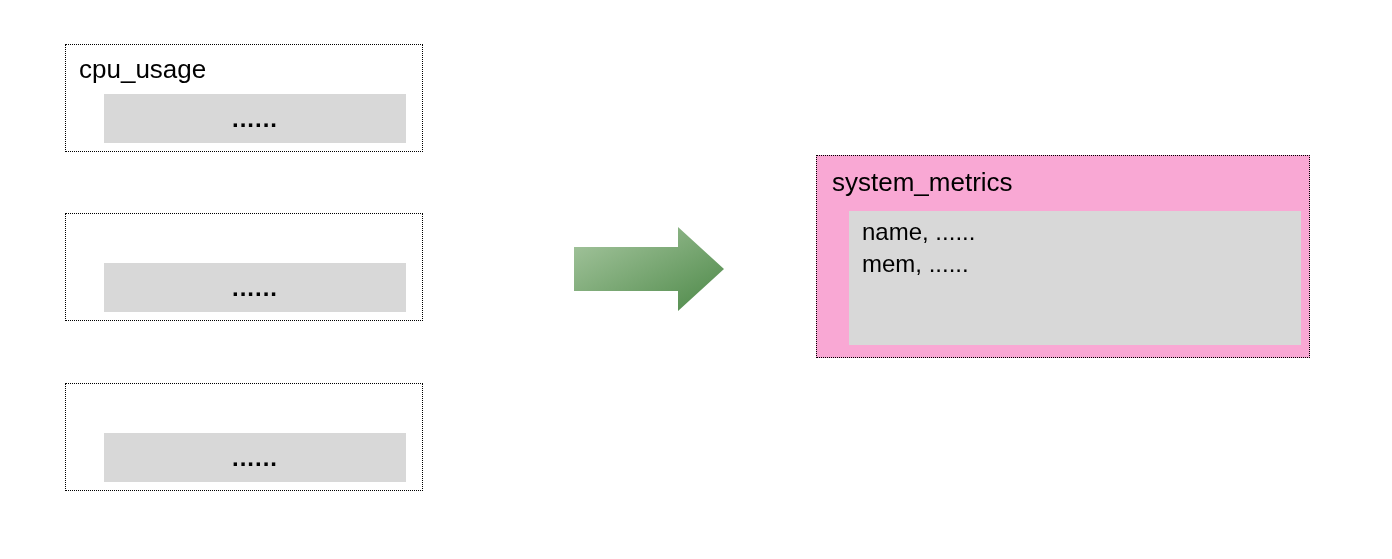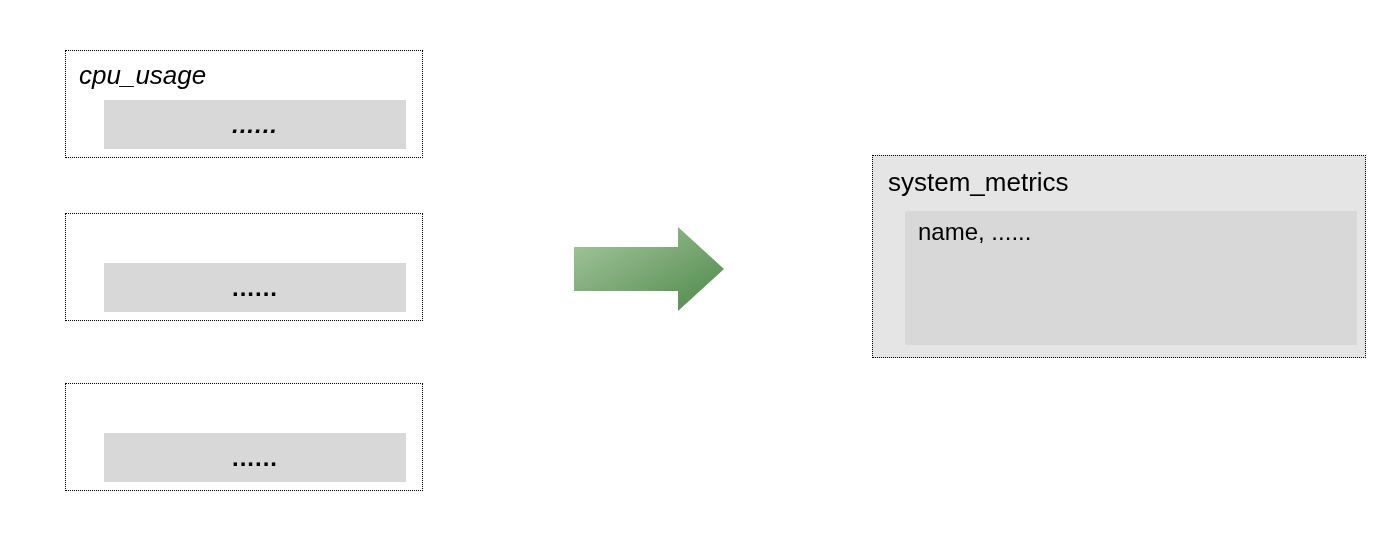--- a/index.html
+++ b/index.html
@@ -18,21 +18,21 @@
   }
   .src-box {
     position: absolute;
     left: 65px;
     width: 358px;
     height: 108px;
     box-sizing: border-box;
     border: 1.5px dotted #000000;
     background: #ffffff;
   }
-  .src-box.pos-0 { top: 50px; font-style: italic; }
+  .src-box.pos-0 { top: 44px; }
   .src-box.pos-1 { top: 213px; }
   .src-box.pos-2 { top: 383px; }
   .box-title {
     position: absolute;
     left: 13px;
     top: 9px;
     font-size: 26px;
     line-height: 1.2;
     color: #000000;
     white-space: nowrap;
@@ -56,27 +56,27 @@
   }
   .arrow-svg {
     position: absolute;
     left: 574px;
     top: 227px;
     width: 150px;
     height: 84px;
   }
   .result-box {
     position: absolute;
-    left: 872px;
+    left: 816px;
     top: 155px;
     width: 494px;
     height: 203px;
     box-sizing: border-box;
     border: 1.5px dotted #000000;
-    background: #e5e5e5;
+    background: #f9a8d4;
   }
   .result-box .box-title {
     left: 15px;
     top: 11px;
   }
   .result-panel {
     position: absolute;
     left: 32px;
     top: 55px;
     width: 452px;
@@ -123,16 +123,17 @@
         <stop offset="1" stop-color="#4c8847"></stop>
       </linearGradient>
     </defs>
     <polygon points="0,20 104,20 104,0 150,42 104,84 104,64 0,64" fill="url(#arrowGrad)"></polygon>
   </svg>
 
   <div class="result-box">
     <div class="box-title">system_metrics</div>
     <div class="result-panel">
       <div class="result-row">name, ......</div>
+      <div class="result-row">mem, ......</div>
     </div>
   </div>
 
 </div>
 
 </body></html>

